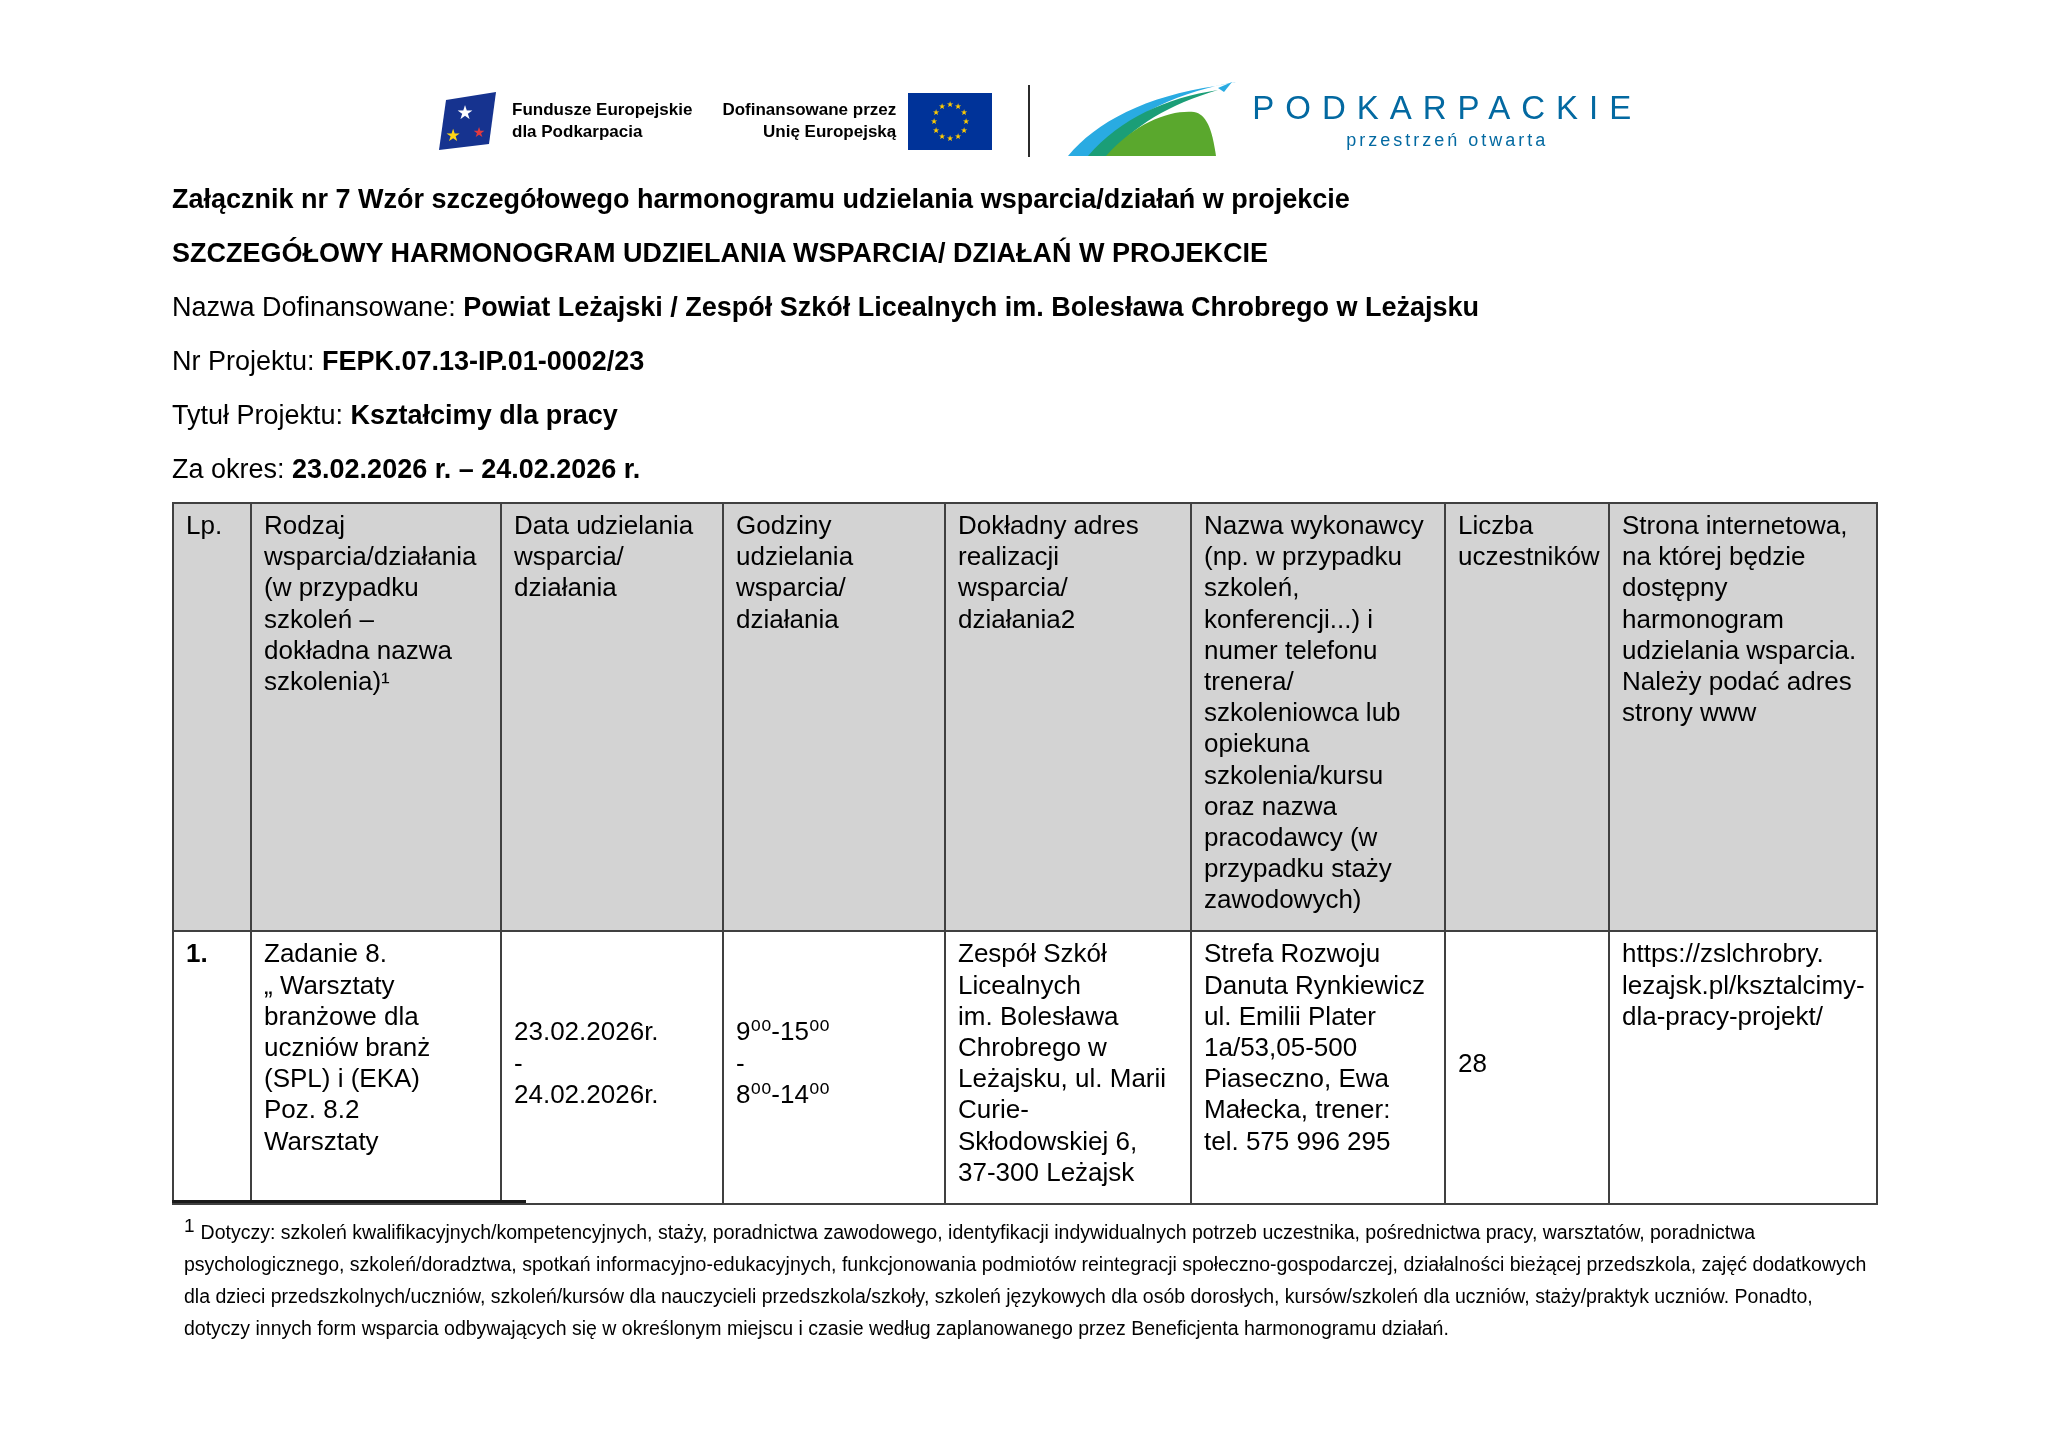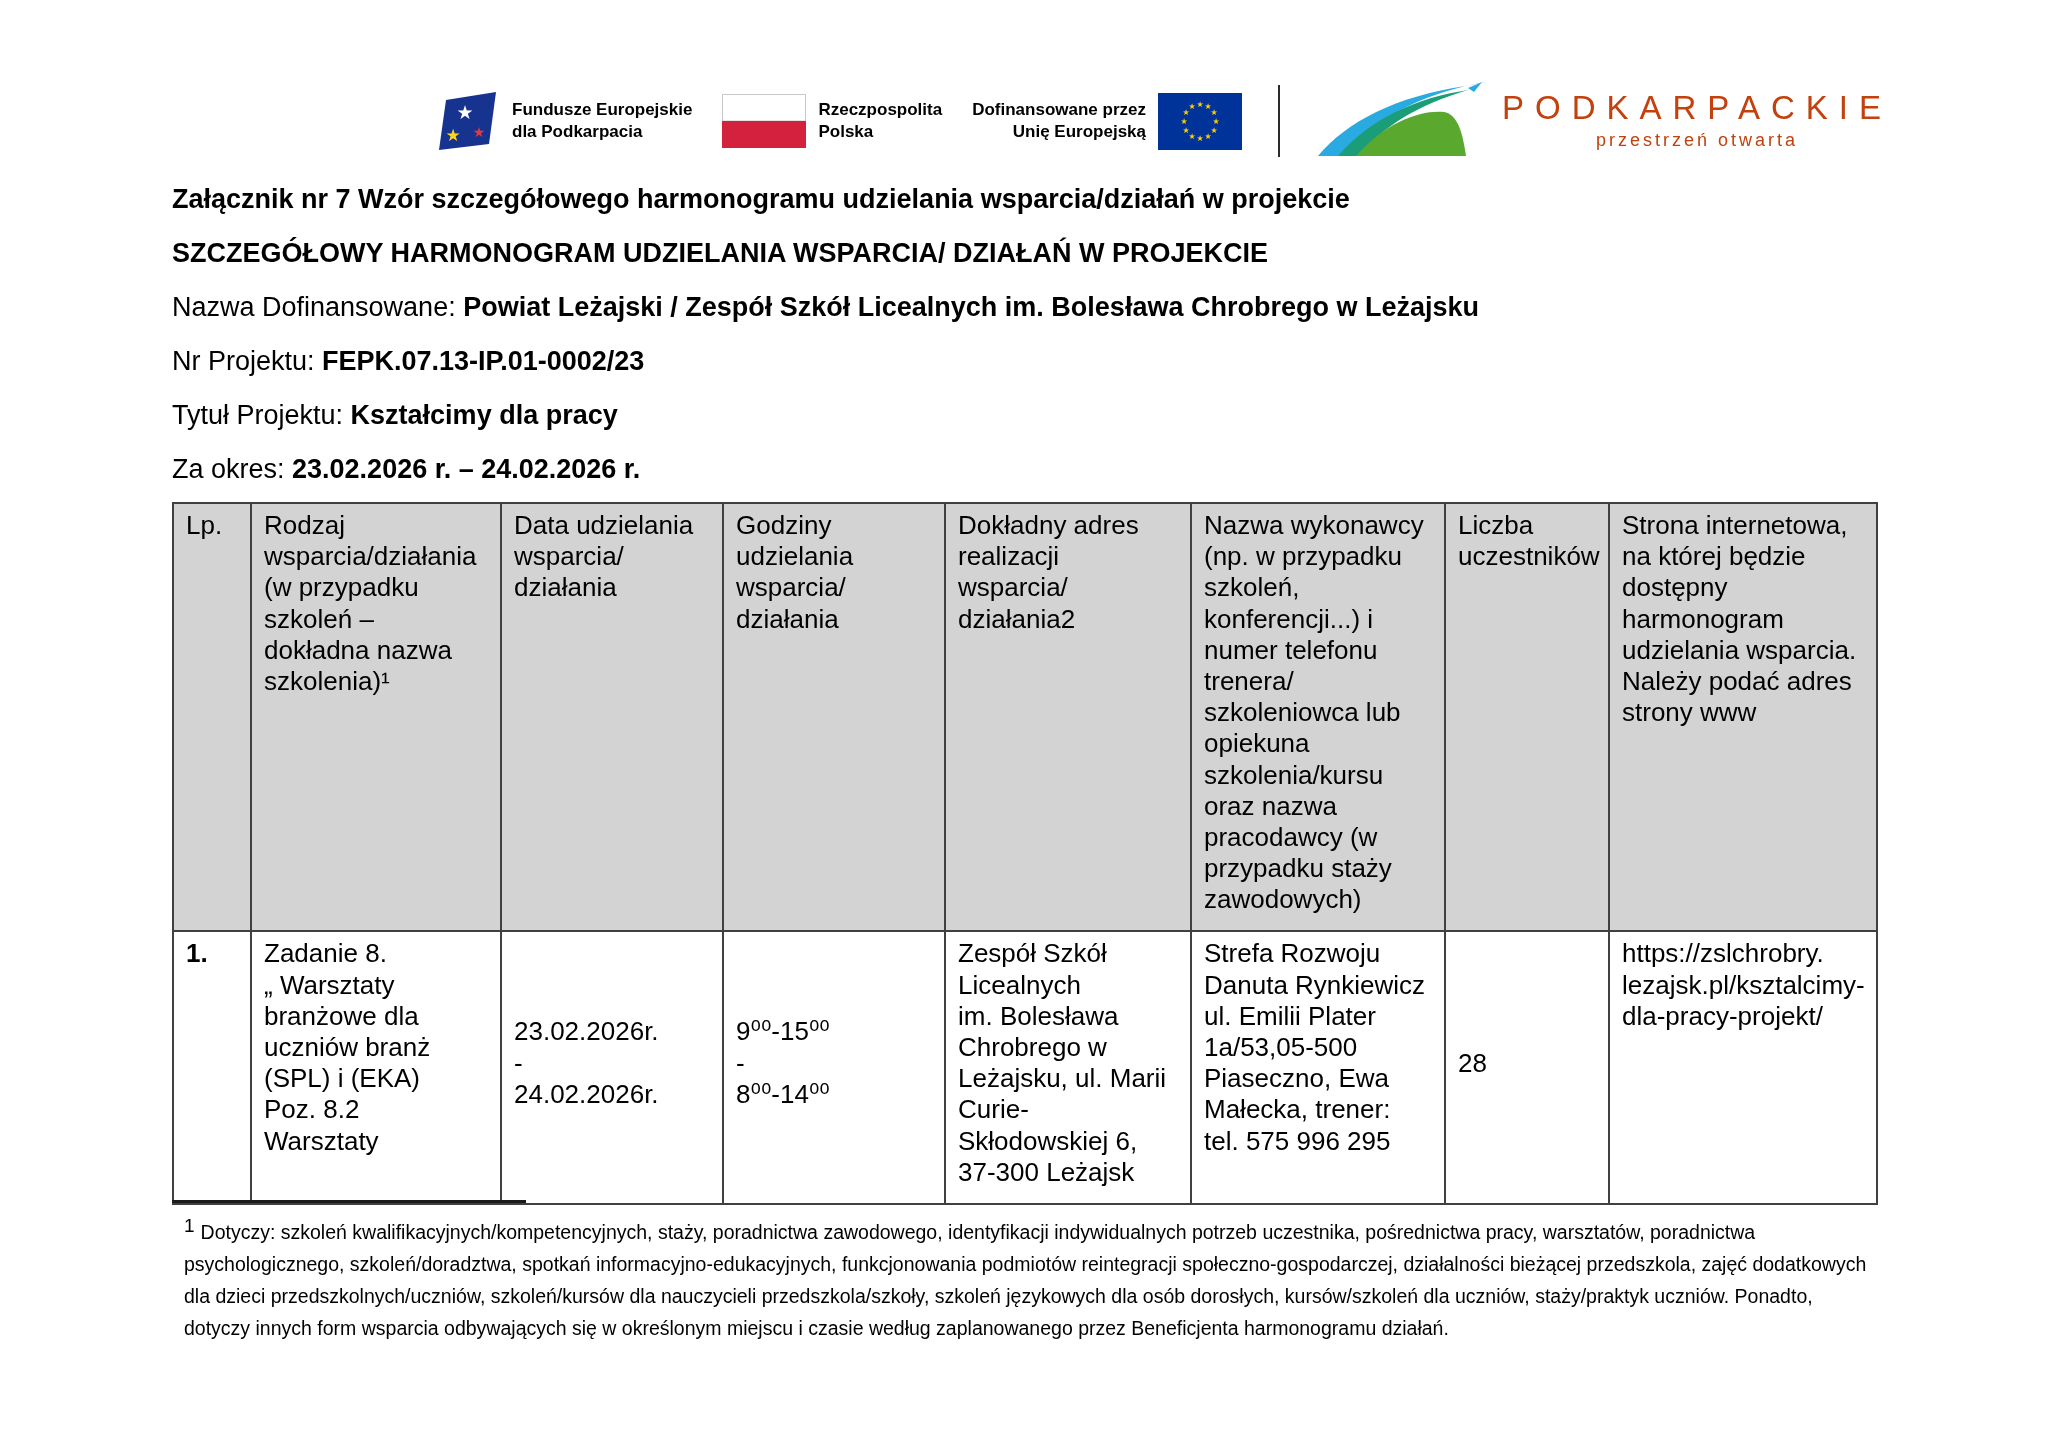--- a/index.html
+++ b/index.html
@@ -11,21 +11,21 @@
   
   .logos{
     position:absolute;top:76px;left:438px;height:90px;
     display:flex;align-items:center;gap:30px;
   }
   .logo-block{display:flex;align-items:center;gap:12px;}
   .logo-text{font-size:17px;font-weight:bold;line-height:1.3;white-space:pre-line;}
   .logo-text.right{text-align:right;}
   .divider{width:2px;height:72px;background:#2b2b2b;margin:0 6px;}
   .pk-block{display:flex;align-items:center;gap:14px;}
-  .pk-text{color:#c2410c;}
+  .pk-text{color:#0369a1;}
   .pk-title{font-size:33px;letter-spacing:11px;font-weight:400;line-height:1;}
   .pk-sub{font-size:18px;letter-spacing:3px;text-align:center;margin-top:6px;}
   
   .line{position:absolute;left:172px;font-size:27px;white-space:nowrap;}
   .b{font-weight:bold;}
   
   table.harmonogram{
     position:absolute;left:172px;top:502px;width:1704px;
     border-collapse:collapse;table-layout:fixed;
     font-size:26px;line-height:1.2;
@@ -56,28 +56,20 @@
     <svg width="62" height="60" viewBox="0 0 62 60">
       <polygon points="8,9 58,1 51,53 1,59" fill="#16338f"></polygon>
       <text x="27" y="28" font-size="19" fill="#ffffff" text-anchor="middle">★</text>
       <text x="15" y="50" font-size="17" fill="#ffd617" text-anchor="middle">★</text>
       <text x="41" y="46" font-size="14" fill="#e0393f" text-anchor="middle">★</text>
     </svg>
     <div class="logo-text">Fundusze Europejskie
 dla Podkarpacia</div>
   </div>
 
-  <div class="logo-block">
-    <svg width="84" height="54" viewBox="0 0 84 54">
-      <rect x="0.5" y="0.5" width="83" height="26.5" fill="#ffffff" stroke="#c9c9c9" stroke-width="1"></rect>
-      <rect x="0" y="27" width="84" height="27" fill="#d4213d"></rect>
-    </svg>
-    <div class="logo-text">Rzeczpospolita
-Polska</div>
-  </div>
 
   <div class="logo-block">
     <div class="logo-text right">Dofinansowane przez
 Unię Europejską</div>
     <svg width="84" height="57" viewBox="0 0 84 57">
       <rect x="0" y="0" width="84" height="57" fill="#003399"></rect>
       <g fill="#ffcc00" font-size="8" text-anchor="middle">
         <text x="42" y="14">★</text>
           <text x="50" y="16">★</text>
           <text x="56" y="22">★</text>

